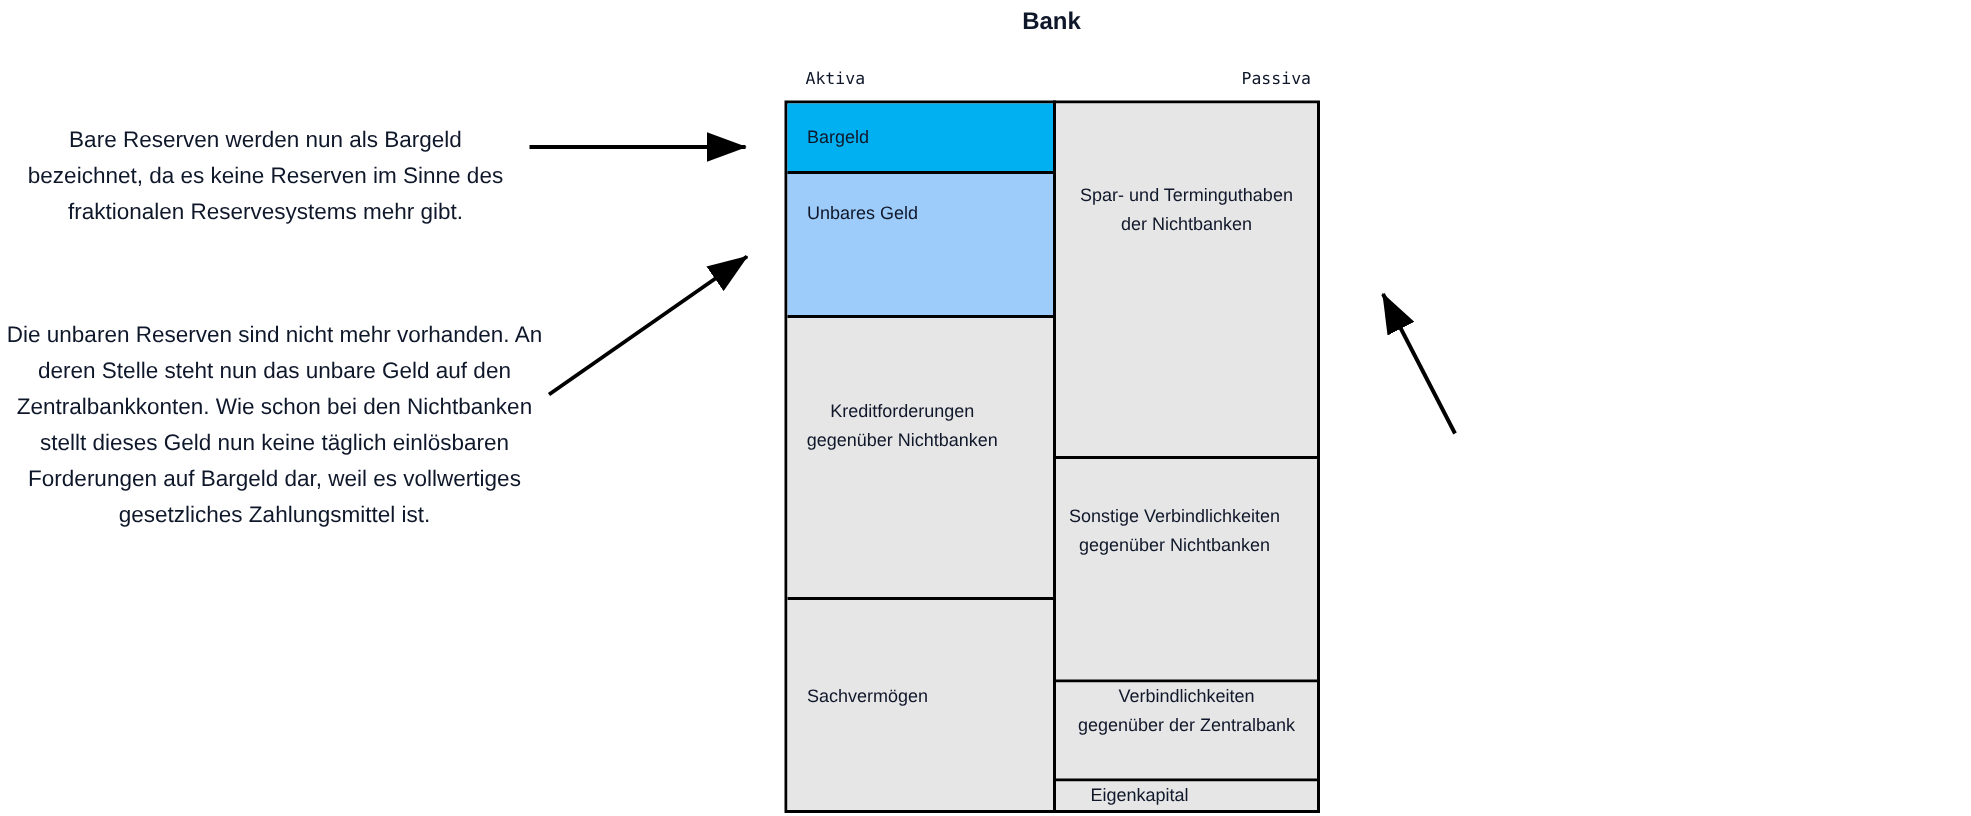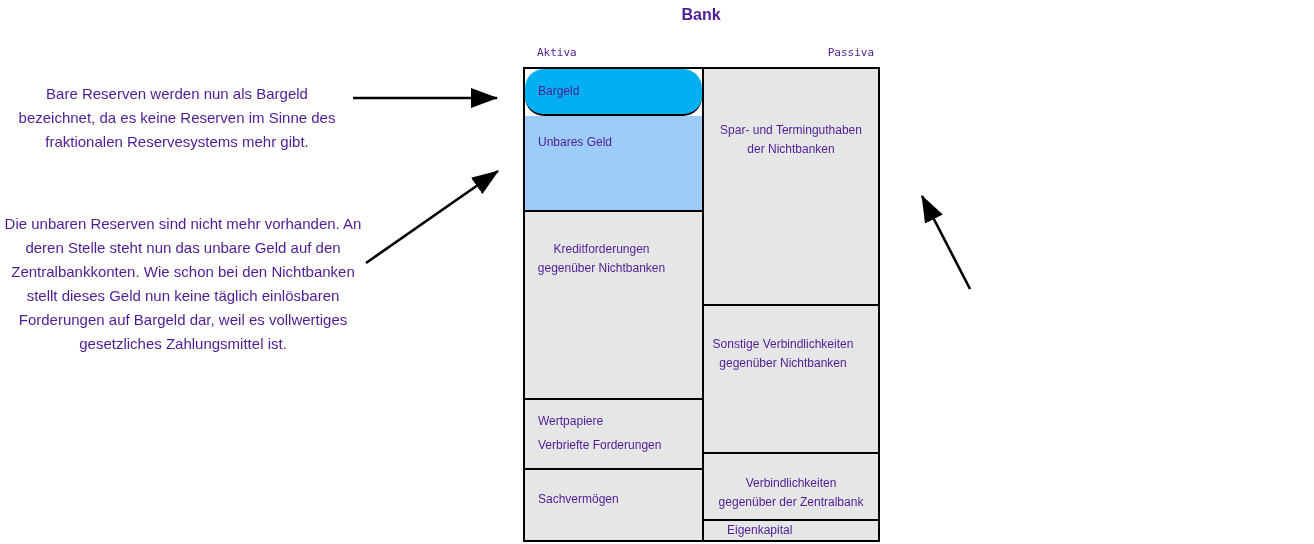--- a/index.html
+++ b/index.html
@@ -1,21 +1,21 @@
 <!DOCTYPE html>
 <html><head>
 <meta charset="utf-8">
 <style>
   html,body { margin:0; padding:0; background:#ffffff; }
   .canvas {
     position:relative;
     width:1314px; height:544px;
     background:#ffffff;
     font-family:"Liberation Sans", sans-serif;
-    color:#4c1d95;
+    color:#0f172a;
     overflow:hidden;
   }
   .title {
     position:absolute; left:523px; top:6px; width:356px;
     text-align:center; font-size:16px; font-weight:bold;
     font-family:"Liberation Sans", sans-serif;
   }
   .col-header {
     position:absolute; top:46px; font-size:11px;
     font-family:"DejaVu Sans Mono", monospace;
@@ -38,29 +38,29 @@
     font-size:12px; line-height:19px;
     background:#E7E6E6;
   }
   .cell:last-child { border-bottom:none; flex:1; }
   .cell span { display:block; }
 
   .v-center { justify-content:center; }
   .h-center { align-items:center; text-align:center; }
   .pad-l { padding-left:13px; }
 
-  .c-bargeld   { height:47px;border-radius:19px; }
+  .c-bargeld   { height:47px; }
   .c-unbares   { height:96px; padding-top:17px; }
-  .c-kredit    { height:188px; padding-top:28px; padding-right:24px; }
+  .c-kredit    { height:188px; padding-top:53px; padding-right:24px; }
   .c-wert      { height:70px; padding-top:9px; line-height:24px; }
   .c-sach      { padding-bottom:12px; }
 
   .c-spar      { height:243px; padding-top:52px; }
   .c-sonstige  { height:152px; padding-top:29px; padding-right:16px; }
-  .c-zentral   { height:68px;  padding-top:20px; }
+  .c-zentral   { height:68px;  padding-top:0; }
   .c-eigen     { padding-left:23px; }
 
   .annotation {
     position:absolute; text-align:center;
     font-size:15px; line-height:24px;
   }
   .ann-left-top    { left:7px;   top:82px;  width:340px; }
   .ann-left-bottom { left:2px;   top:212px; width:362px; }
   .ann-right       { left:967px; top:271px; width:342px; }
 
@@ -79,24 +79,20 @@
   <div class="col col-left">
     <div class="cell c-bargeld v-center pad-l" style="background: rgb(0, 176, 240);">
       <span>Bargeld</span>
     </div>
     <div class="cell c-unbares pad-l" style="background: rgb(157, 203, 250);">
       <span>Unbares Geld</span>
     </div>
     <div class="cell c-kredit h-center" style="background: rgb(231, 230, 230);">
       <span>Kreditforderungen</span>
       <span>gegenüber Nichtbanken</span>
-    </div>
-    <div class="cell c-wert pad-l" style="background: rgb(231, 230, 230);">
-      <span>Wertpapiere</span>
-      <span>Verbriefte Forderungen</span>
     </div>
     <div class="cell c-sach v-center pad-l" style="background: rgb(231, 230, 230);">
       <span>Sachvermögen</span>
     </div>
   </div>
 
   <div class="col col-right">
     <div class="cell c-spar h-center" style="background: rgb(231, 230, 230);">
       <span>Spar- und Terminguthaben</span>
       <span>der Nichtbanken</span>

